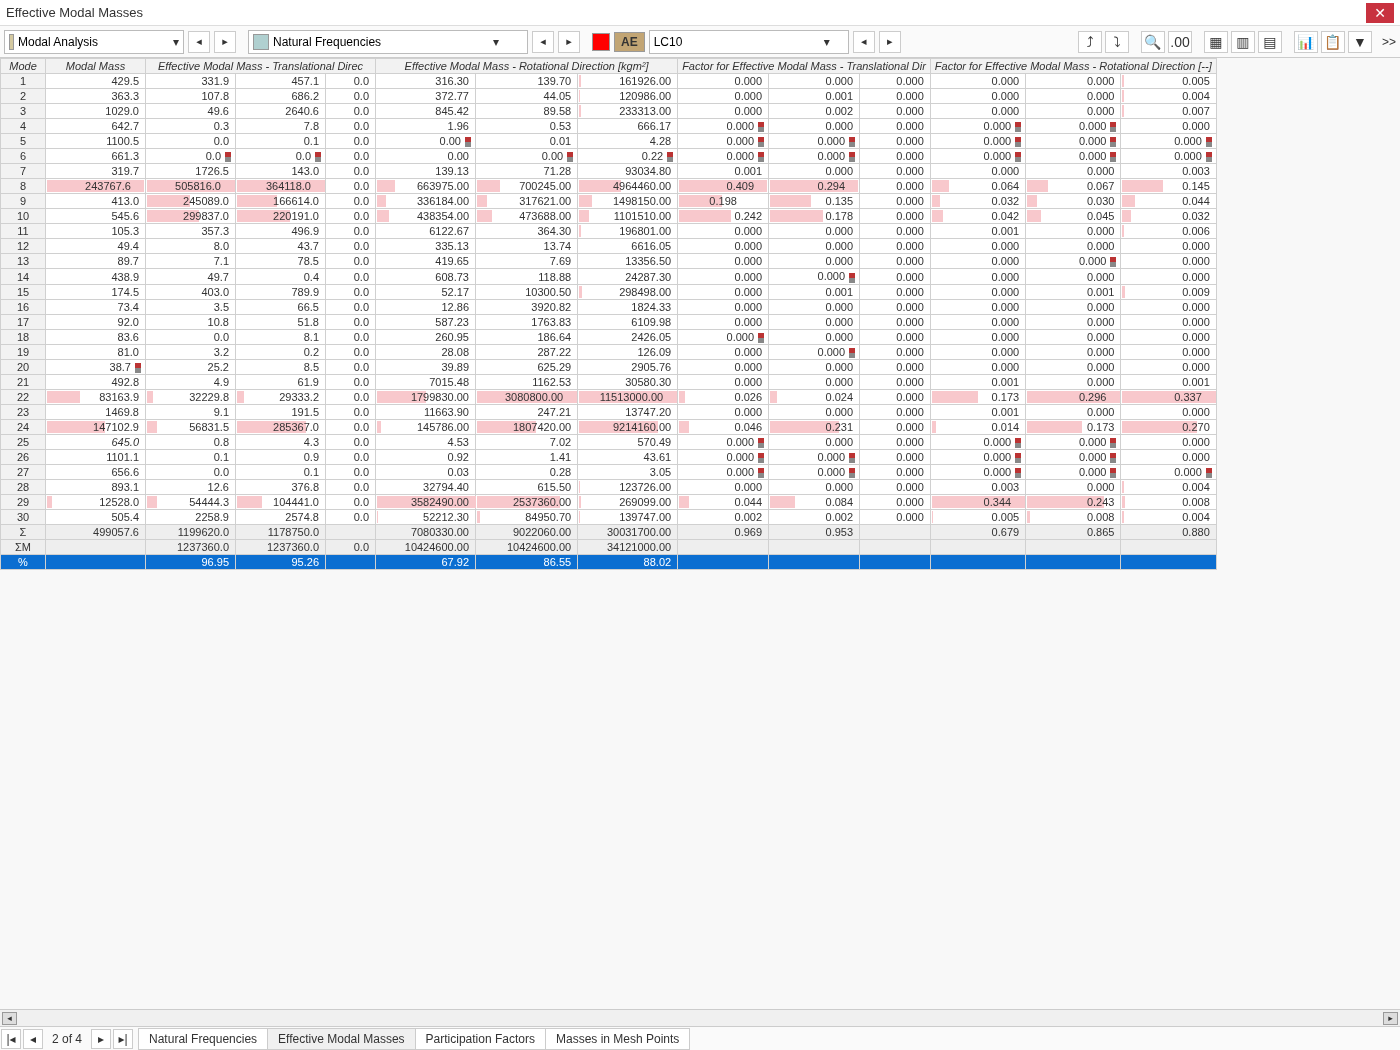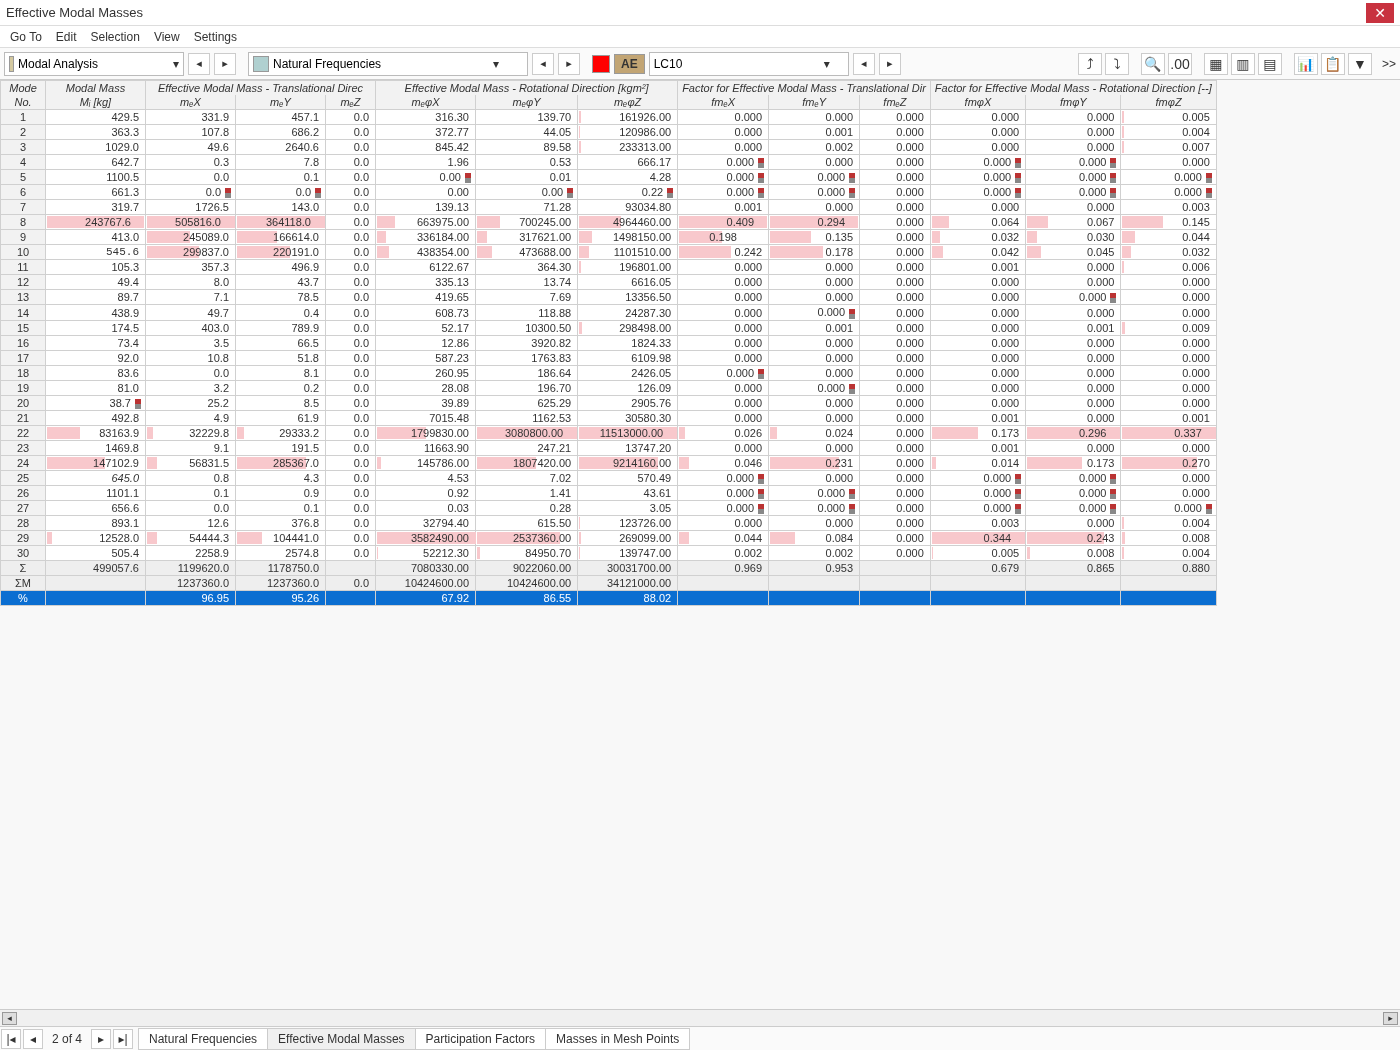--- a/index.html
+++ b/index.html
@@ -58,27 +58,20 @@
 </head>
 <body>
 
 <div class="window">
 
   <div class="titlebar">
     <span class="title">Effective Modal Masses</span>
     <div class="close-btn">✕</div>
   </div>
 
-  <div class="menubar">
-    <span class="menu-item">Go To</span>
-    <span class="menu-item">Edit</span>
-    <span class="menu-item">Selection</span>
-    <span class="menu-item">View</span>
-    <span class="menu-item">Settings</span>
-  </div>
 
   <div class="toolbar">
     <div class="tb-combo" style="width:180px;">
       <span class="ico"></span>
       <input readonly="" value="Modal Analysis" style="">
       <span>▾</span>
     </div>
     <div class="tb-btn">◂</div>
     <div class="tb-btn">▸</div>
     <div class="tb-sep"></div>
@@ -121,36 +114,20 @@
     <table>
       <thead>
         <tr class="group-hdr" id="ghdr">
             <th colspan="1">Mode</th>
             <th colspan="1">Modal Mass</th>
             <th colspan="3">Effective Modal Mass - Translational Direc</th>
             <th colspan="3">Effective Modal Mass - Rotational Direction [kgm²]</th>
             <th colspan="3">Factor for Effective Modal Mass - Translational Dir</th>
             <th colspan="3">Factor for Effective Modal Mass - Rotational Direction [--]</th>
           </tr>
-        <tr class="sub-hdr" id="shdr">
-            <th>No.</th>
-            <th>Mᵢ [kg]</th>
-            <th>mₑX</th>
-            <th>mₑY</th>
-            <th>mₑZ</th>
-            <th>mₑφX</th>
-            <th>mₑφY</th>
-            <th>mₑφZ</th>
-            <th>fmₑX</th>
-            <th>fmₑY</th>
-            <th>fmₑZ</th>
-            <th>fmφX</th>
-            <th>fmφY</th>
-            <th>fmφZ</th>
-          </tr>
       </thead>
       <tbody id="tbody">
           <tr>
             <td class="rownum" style="width: 45px;">1</td>
             <td class="val" style="min-width: 100px;"><span class="txt">429.5</span></td>
             <td class="val" style="min-width: 90px;"><span class="txt">331.9</span></td>
             <td class="val" style="min-width: 90px;"><span class="txt">457.1</span></td>
             <td class="val" style="min-width: 50px;"><span class="txt">0.0</span></td>
             <td class="val" style="min-width: 100px;"><span class="txt">316.30</span></td>
             <td class="val" style="min-width: 100px;"><span class="txt">139.70</span></td>
@@ -285,21 +262,21 @@
             <td class="val" style="min-width: 100px;"><span class="bar" style="width: 12.9151%;"></span><span class="txt">1498150.00</span></td>
             <td class="val" style="min-width: 90px; text-align: center;"><span class="bar" style="width: 47.1429%;"></span><span class="txt">0.198</span></td>
             <td class="val" style="min-width: 90px;"><span class="bar" style="width: 45%;"></span><span class="txt">0.135</span></td>
             <td class="val" style="min-width: 70px;"><span class="txt">0.000</span></td>
             <td class="val" style="min-width: 90px;"><span class="bar" style="width: 9.14286%;"></span><span class="txt">0.032</span></td>
             <td class="val" style="min-width: 90px;"><span class="bar" style="width: 10%;"></span><span class="txt">0.030</span></td>
             <td class="val" style="min-width: 90px;"><span class="bar" style="width: 12.9412%;"></span><span class="txt">0.044</span></td>
           </tr>
           <tr>
             <td class="rownum" style="width: 45px;">10</td>
-            <td class="val" style="min-width: 100px; font-family: Liberation Mono, monospace;"><span class="txt">545.6</span></td>
+            <td class="val" style="min-width: 100px;"><span class="txt">545.6</span></td>
             <td class="val" style="min-width: 90px;"><span class="bar" style="width: 58.7916%;"></span><span class="txt">299837.0</span></td>
             <td class="val" style="min-width: 90px;"><span class="bar" style="width: 59.5111%;"></span><span class="txt">220191.0</span></td>
             <td class="val" style="min-width: 50px;"><span class="txt">0.0</span></td>
             <td class="val" style="min-width: 100px;"><span class="bar" style="width: 12.1765%;"></span><span class="txt">438354.00</span></td>
             <td class="val" style="min-width: 100px;"><span class="bar" style="width: 15.2803%;"></span><span class="txt">473688.00</span></td>
             <td class="val" style="min-width: 100px;"><span class="bar" style="width: 9.49578%;"></span><span class="txt">1101510.00</span></td>
             <td class="val" style="min-width: 90px;"><span class="bar" style="width: 57.619%;"></span><span class="txt">0.242</span></td>
             <td class="val" style="min-width: 90px;"><span class="bar" style="width: 59.3333%;"></span><span class="txt">0.178</span></td>
             <td class="val" style="min-width: 70px;"><span class="txt">0.000</span></td>
             <td class="val" style="min-width: 90px;"><span class="bar" style="width: 12%;"></span><span class="txt">0.042</span></td>
@@ -434,21 +411,21 @@
             <td class="val" style="min-width: 90px;"><span class="txt">0.000</span></td>
             <td class="val" style="min-width: 90px;"><span class="txt">0.000</span></td>
           </tr>
           <tr>
             <td class="rownum" style="width: 45px;">19</td>
             <td class="val" style="min-width: 100px;"><span class="txt">81.0</span></td>
             <td class="val" style="min-width: 90px;"><span class="txt">3.2</span></td>
             <td class="val" style="min-width: 90px;"><span class="txt">0.2</span></td>
             <td class="val" style="min-width: 50px;"><span class="txt">0.0</span></td>
             <td class="val" style="min-width: 100px;"><span class="txt">28.08</span></td>
-            <td class="val" style="min-width: 100px;"><span class="txt">196.70</span></td>
+            <td class="val" style="min-width: 100px;"><span class="txt">287.22</span></td>
             <td class="val" style="min-width: 100px;"><span class="txt">126.09</span></td>
             <td class="val" style="min-width: 90px;"><span class="txt">0.000</span></td>
             <td class="val" style="min-width: 90px;"><span class="txt">0.000</span><span class="flag" style="background: linear-gradient(rgb(187, 51, 51) 50%, rgb(136, 136, 136) 50%);"></span></td>
             <td class="val" style="min-width: 70px;"><span class="txt">0.000</span></td>
             <td class="val" style="min-width: 90px;"><span class="txt">0.000</span></td>
             <td class="val" style="min-width: 90px;"><span class="txt">0.000</span></td>
             <td class="val" style="min-width: 90px;"><span class="txt">0.000</span></td>
           </tr>
           <tr>
             <td class="rownum" style="width: 45px;">20</td>

